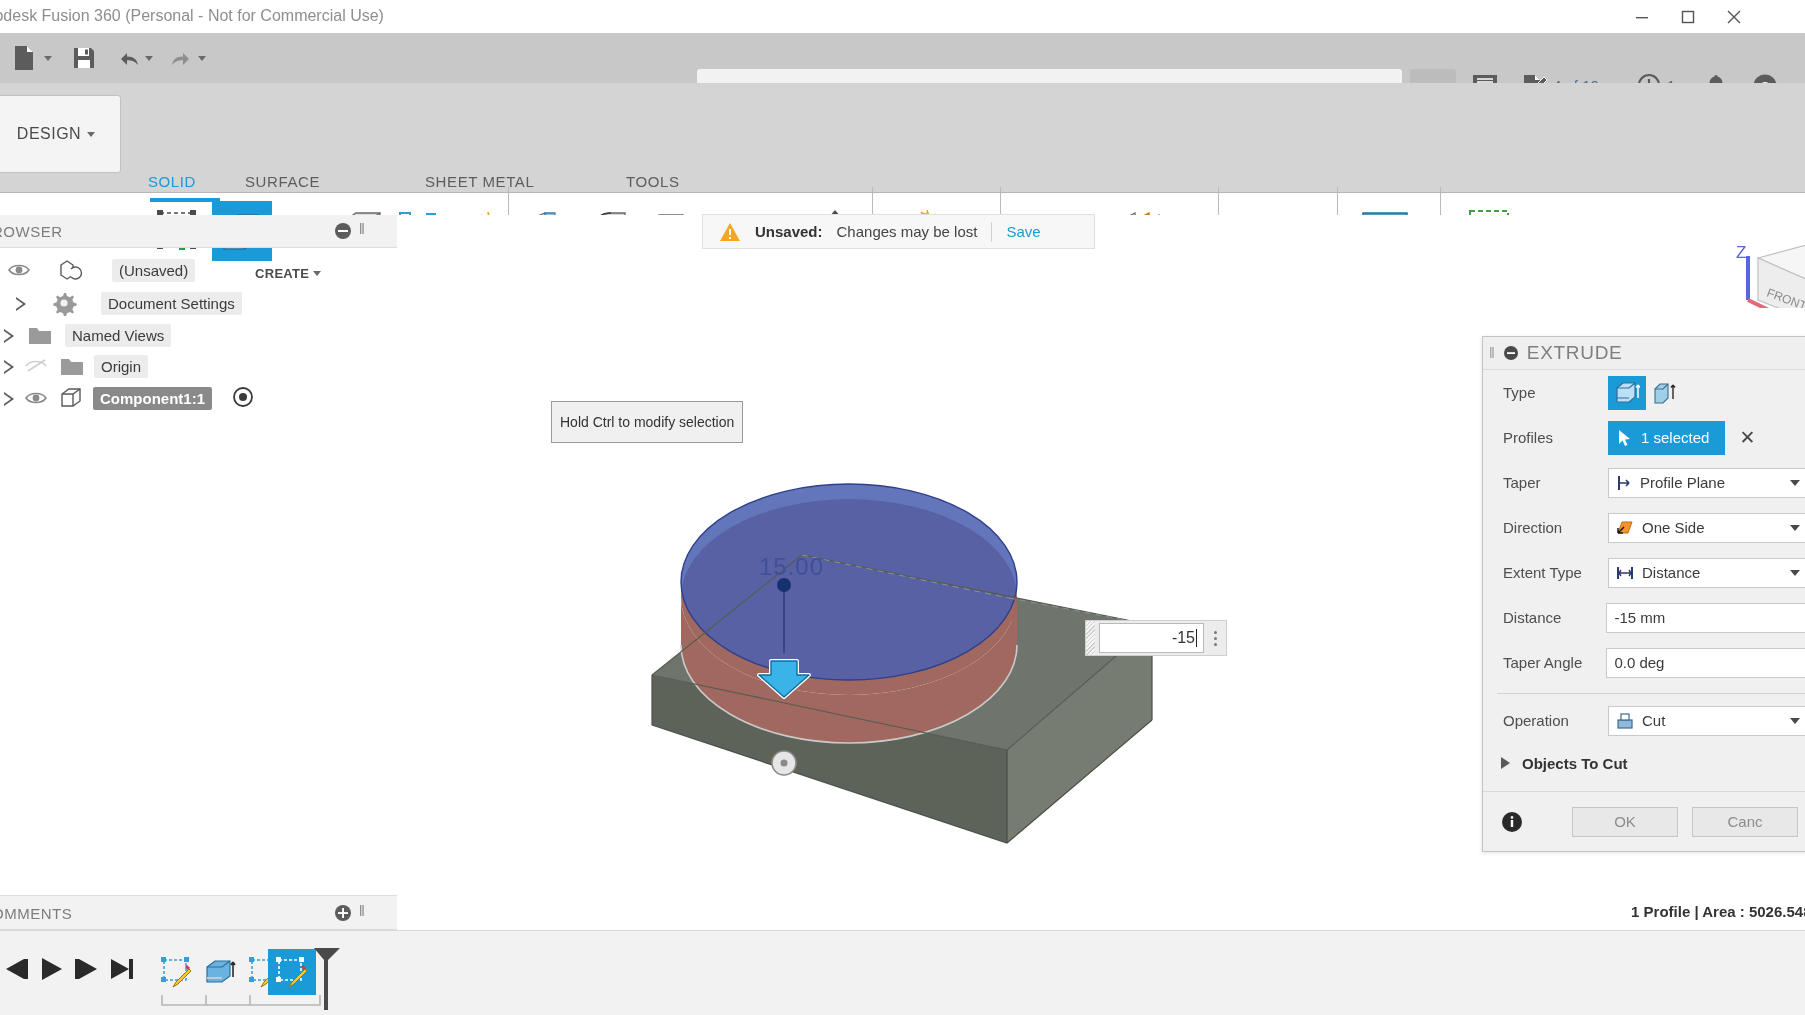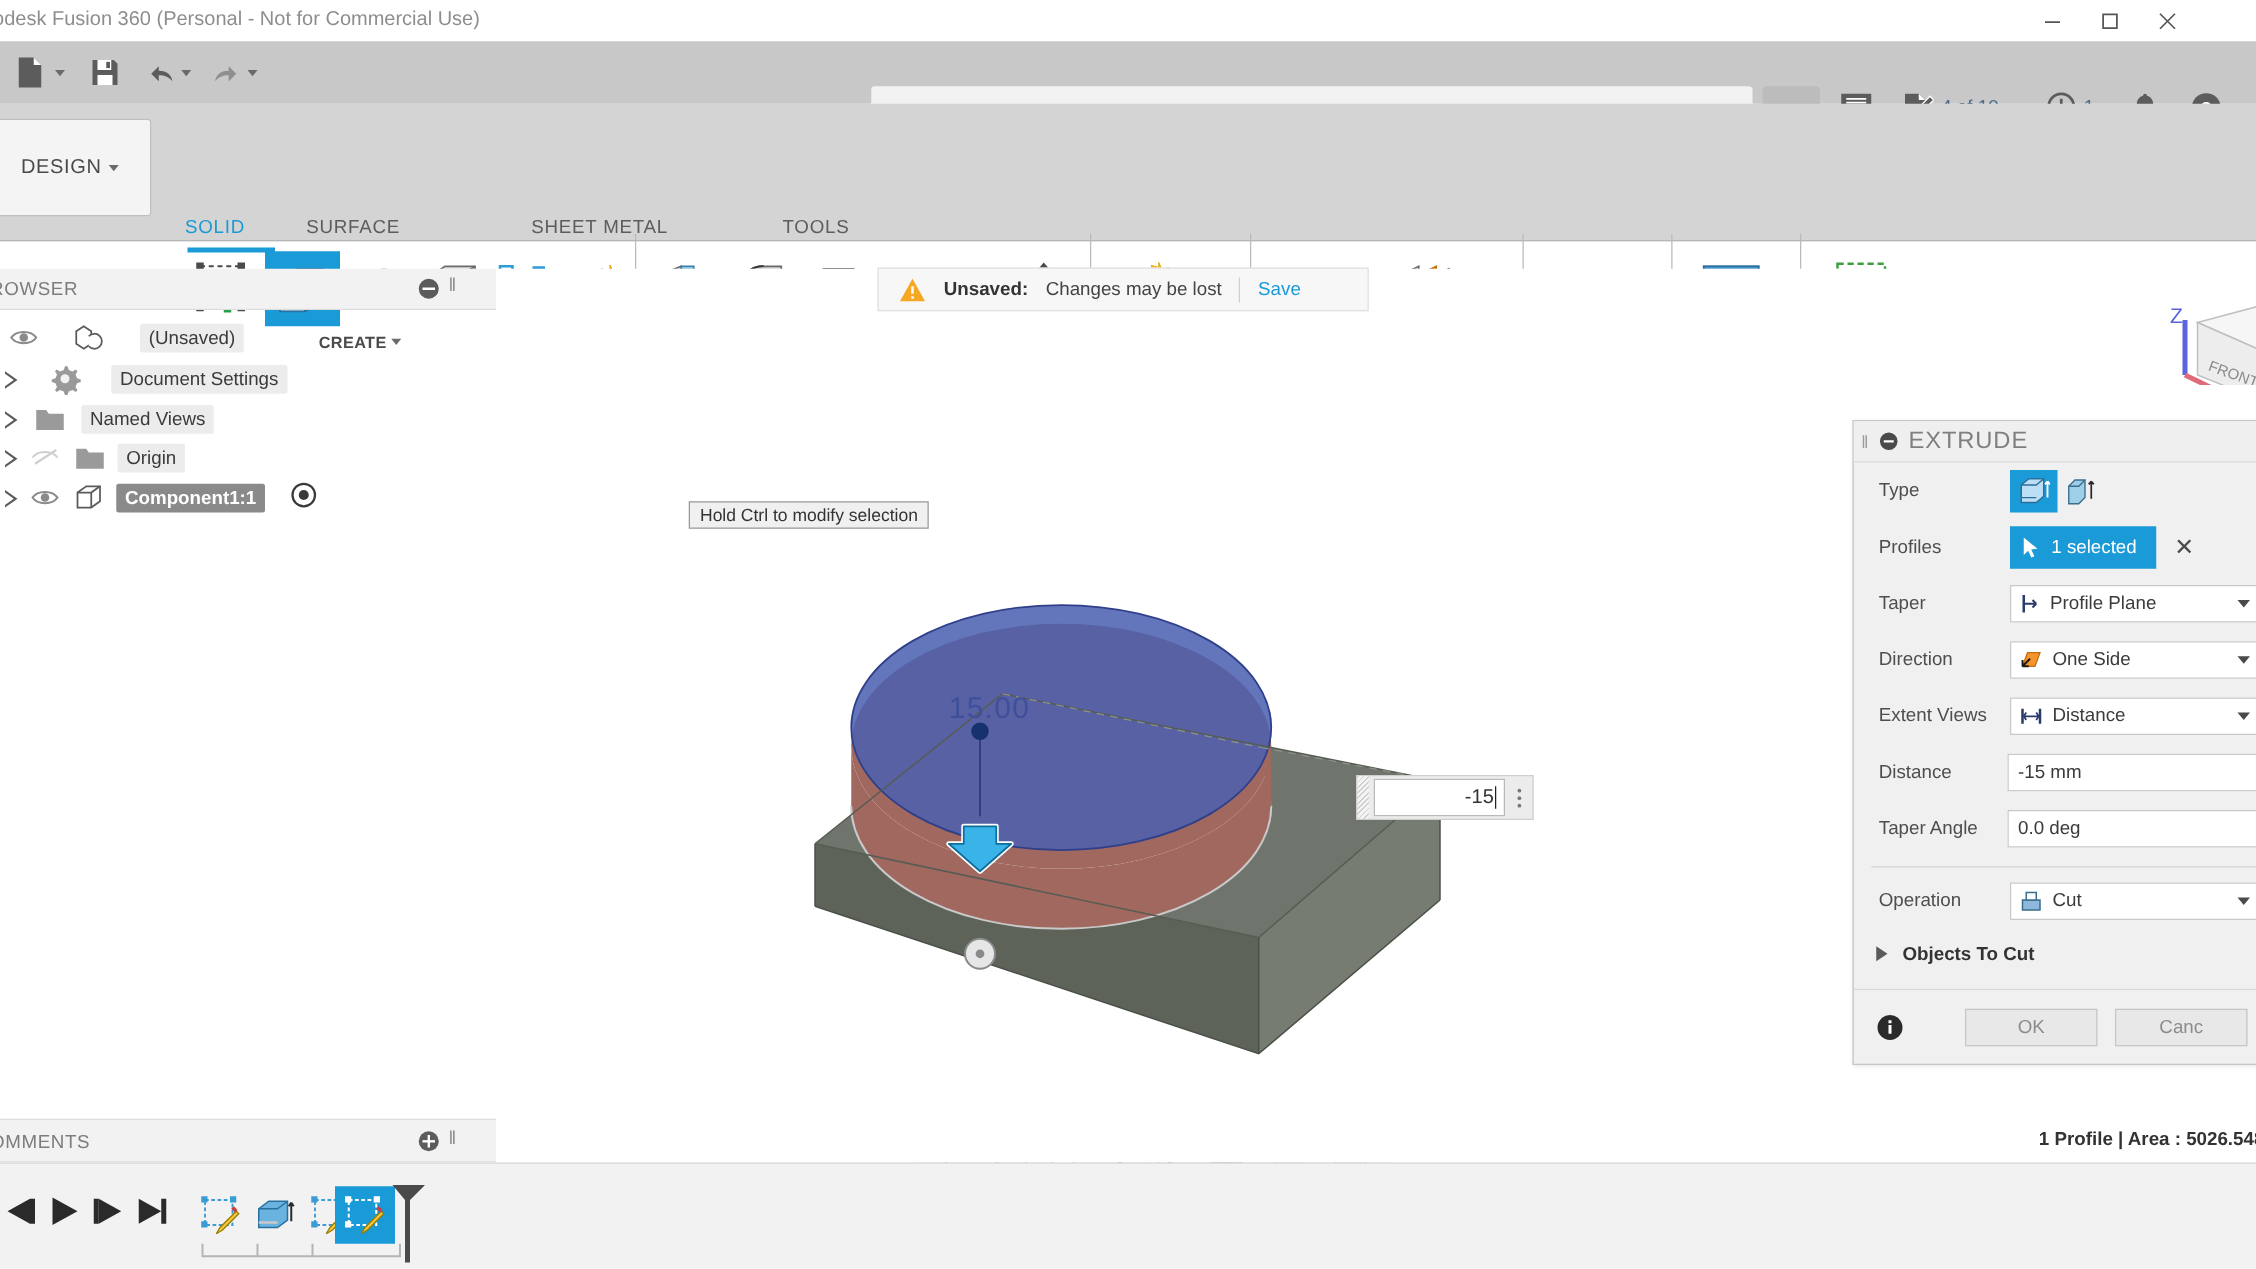--- a/index.html
+++ b/index.html
@@ -124,21 +124,21 @@
     position: absolute; left: 702px; top: 214px; width: 393px; height: 35px;
     background: #f7f7f7; border: 1px solid #e0e0e0;
     display: flex; align-items: center; gap: 14px; padding: 0 16px;
     font-size: 15px;
   }
   #unsaved-bar .sep { width: 1px; height: 20px; background: #d0d0d0; }
 
   #tooltip {
     position: absolute; left: 551px; top: 401px;
     background: #f0f0f0; border: 1px solid #9a9a9a;
-    padding: 2px 8px; font-size: 14px; color: #333; white-space: nowrap;
+    padding: 12px 8px; font-size: 14px; color: #333; white-space: nowrap;
   }
 
   #dim-input-wrap {
     position: absolute; left: 1085px; top: 620px; width: 142px; height: 36px;
     background: #ececec; border: 1px solid #cfcfcf;
     display: flex; align-items: center;
   }
   #dim-grip { width: 9px; height: 34px; background: repeating-linear-gradient(
       135deg, #cfcfcf 0px, #cfcfcf 1px, #f4f4f4 1px, #f4f4f4 3px); }
   #dim-input {
@@ -556,21 +556,21 @@
     <path d="M1 8 C5 2 17 2 21 8 C17 14 5 14 1 8 Z" fill="none" stroke="#8a8a8a" stroke-width="1.6"></path>
     <circle cx="11" cy="8" r="3.4" fill="#8a8a8a"></circle>
   </svg>
   <svg width="26" height="26" viewBox="0 0 26 26">
     <path d="M3 8 L9 4 L15 8 L15 18 L9 22 L3 18 Z" fill="#ffffff" stroke="#5a5a5a" stroke-width="1.4"></path>
     <path d="M13 12 a6 6 0 1 1 0 8" fill="#ffffff" stroke="#5a5a5a" stroke-width="1.4"></path>
   </svg>
   <span class="tree-label">(Unsaved)</span>
 </div>
 
-<div class="tree-row" style="top:285px;padding-left:4px;gap:24px">
+<div class="tree-row" style="top:285px;padding-left:16px;gap:24px">
   <span class="arrow-o"></span>
   <svg width="26" height="26" viewBox="0 0 26 26">
     <path d="M13 3 l2 0 1 3 3 1.2 2.6-1.6 1.4 1.4 -1.6 2.6 1.2 3 3 1 0 2 -3 1 -1.2 3 1.6 2.6 -1.4 1.4 -2.6-1.6 -3 1.2 -1 3 -2 0 -1-3 -3-1.2 -2.6 1.6 -1.4-1.4 1.6-2.6 -1.2-3 -3-1 0-2 3-1 1.2-3 -1.6-2.6 1.4-1.4 2.6 1.6 3-1.2 Z" fill="#9a9a9a"></path>
     <circle cx="13" cy="13" r="3.6" fill="#f2f2f2"></circle>
   </svg>
   <span class="tree-label">Document Settings</span>
 </div>
 
 <div class="tree-row" style="top:317px;padding-left:4px;gap:12px">
   <span class="arrow-o"></span>
@@ -749,21 +749,21 @@
       <svg width="18" height="16" viewBox="0 0 18 16">
         <path d="M2 13 L6 2 L16 2 L12 13 Z" fill="#f5932e" stroke="#c06e10" stroke-width="1"></path>
         <path d="M2 13 L8 7 M2 13 l0 -5 M2 13 l5 0" stroke="#1a1a1a" stroke-width="1.5" fill="none"></path>
       </svg>
       <span>One Side</span>
       <span class="dd"></span>
     </span>
   </div>
 
   <div class="ex-row">
-    <span class="ex-lab">Extent Views</span>
+    <span class="ex-lab">Extent Type</span>
     <span class="ex-field">
       <svg width="18" height="16" viewBox="0 0 18 16">
         <rect x="1" y="2" width="2" height="12" fill="#2a3a6a"></rect>
         <rect x="15" y="2" width="2" height="12" fill="#2a3a6a"></rect>
         <path d="M3 8 h12 M5 5 L3 8 L5 11 M13 5 L15 8 L13 11" stroke="#2a3a6a" stroke-width="1.4" fill="none"></path>
       </svg>
       <span>Distance</span>
       <span class="dd"></span>
     </span>
   </div>

